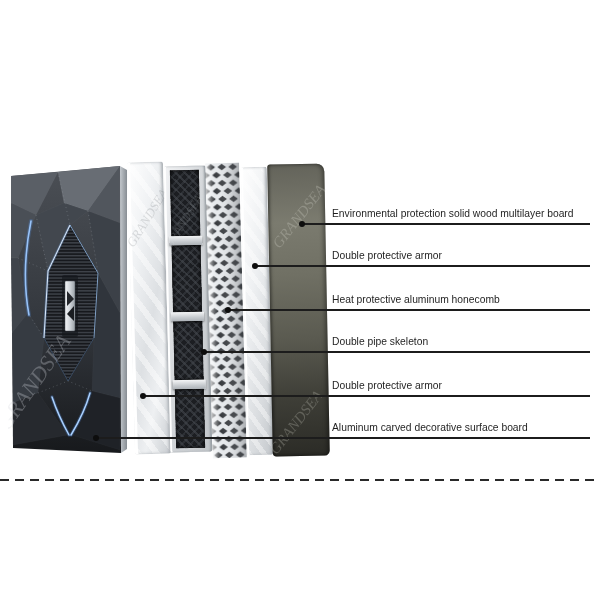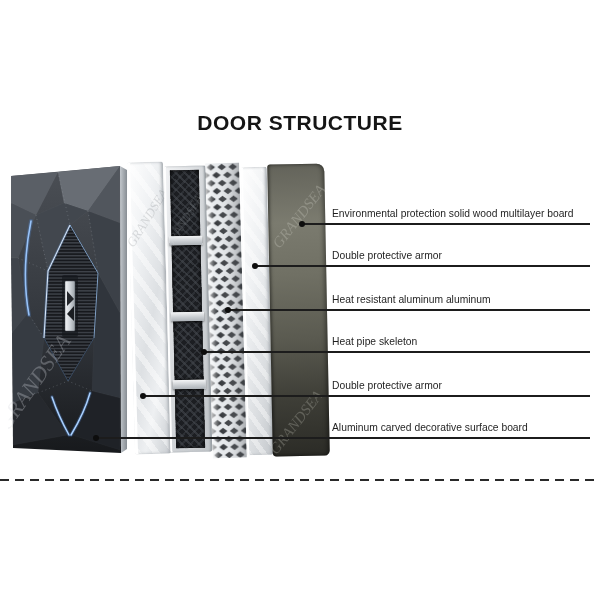--- a/index.html
+++ b/index.html
@@ -90,21 +90,20 @@
   .dashed{
     position:absolute;left:0;top:479px;width:600px;height:2px;
     background:repeating-linear-gradient(90deg,#2a2a2a 0 9px,rgba(0,0,0,0) 9px 15px);
   }
 </style>
 </head>
 <body>
 
 <div id="stage">
 
-  <div class="title">DOOR STRUCTURE</div>
 
   <div class="layer door-wrap">
     <svg width="122" height="294" viewBox="0 0 122 294">
       <defs>
         <linearGradient id="gBase" x1="0" y1="0" x2="0" y2="1">
           <stop offset="0" stop-color="#4b4f55"></stop>
             <stop offset=".55" stop-color="#33373d"></stop>
             <stop offset="1" stop-color="#17191c"></stop>
         </linearGradient>
         <linearGradient id="gSide" x1="0" y1="0" x2="1" y2="0">
@@ -227,26 +226,26 @@
     <div class="label">Environmental protection solid wood multilayer board</div>
   </div>
   <div class="callout c2">
     <div class="line"></div>
     <div class="dot"></div>
     <div class="label">Double protective armor</div>
   </div>
   <div class="callout c3">
     <div class="line"></div>
     <div class="dot"></div>
-    <div class="label">Heat resistant aluminum aluminum</div>
+    <div class="label">Heat protective aluminum honecomb</div>
   </div>
   <div class="callout c4">
     <div class="line"></div>
     <div class="dot"></div>
-    <div class="label">Heat pipe skeleton</div>
+    <div class="label">Double pipe skeleton</div>
   </div>
   <div class="callout c5">
     <div class="line"></div>
     <div class="dot"></div>
     <div class="label">Double protective armor</div>
   </div>
   <div class="callout c6">
     <div class="line"></div>
     <div class="dot"></div>
     <div class="label">Aluminum carved decorative surface board</div>

